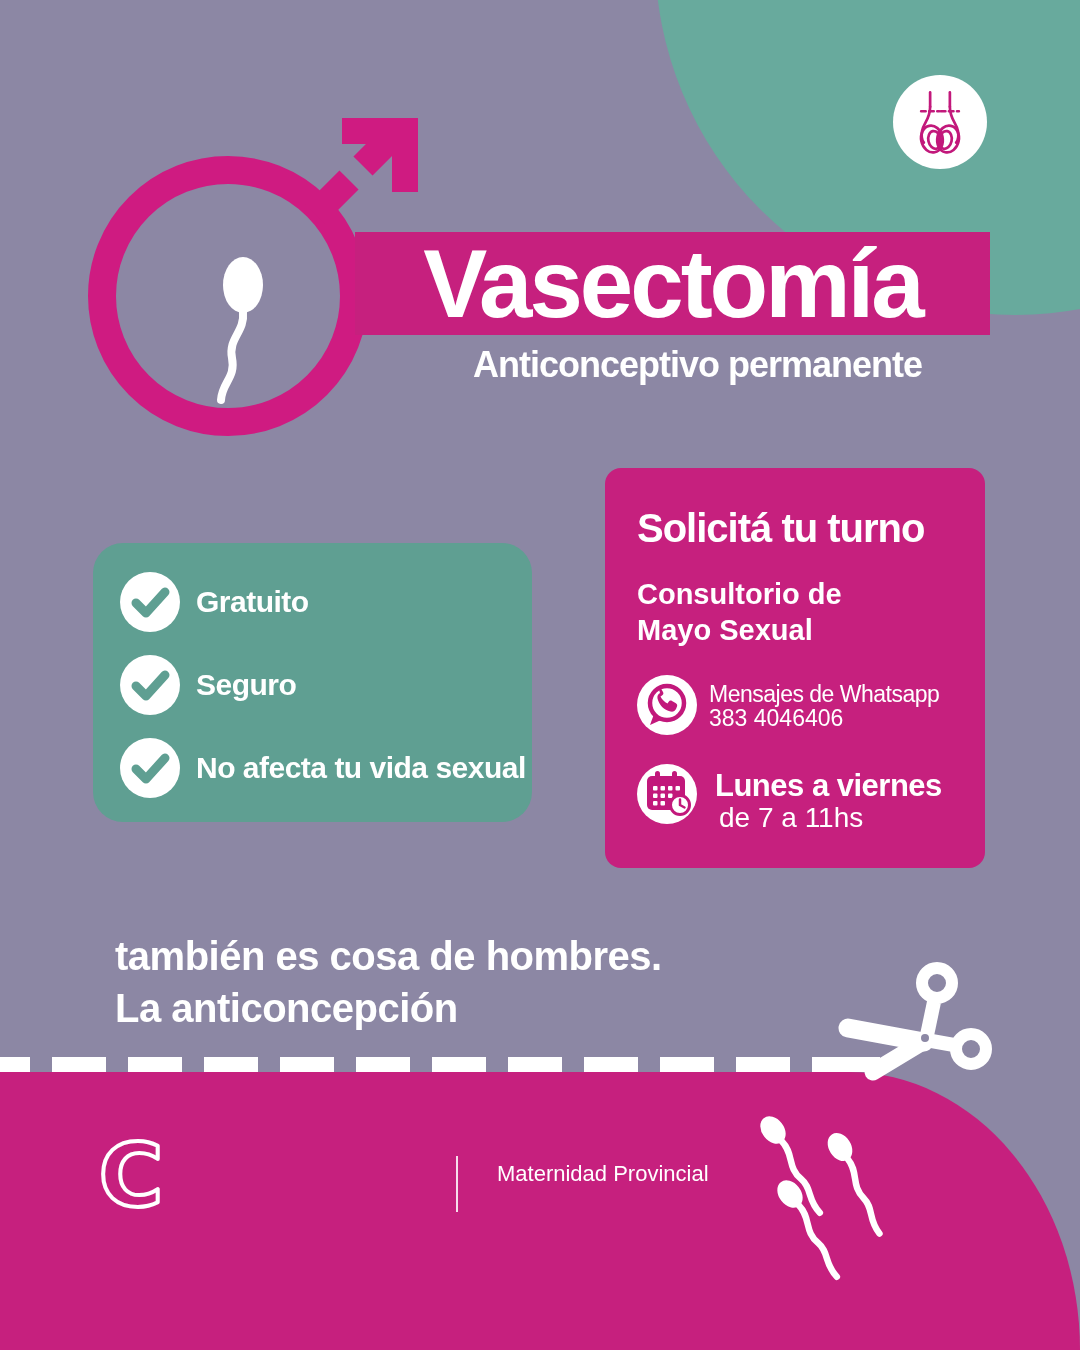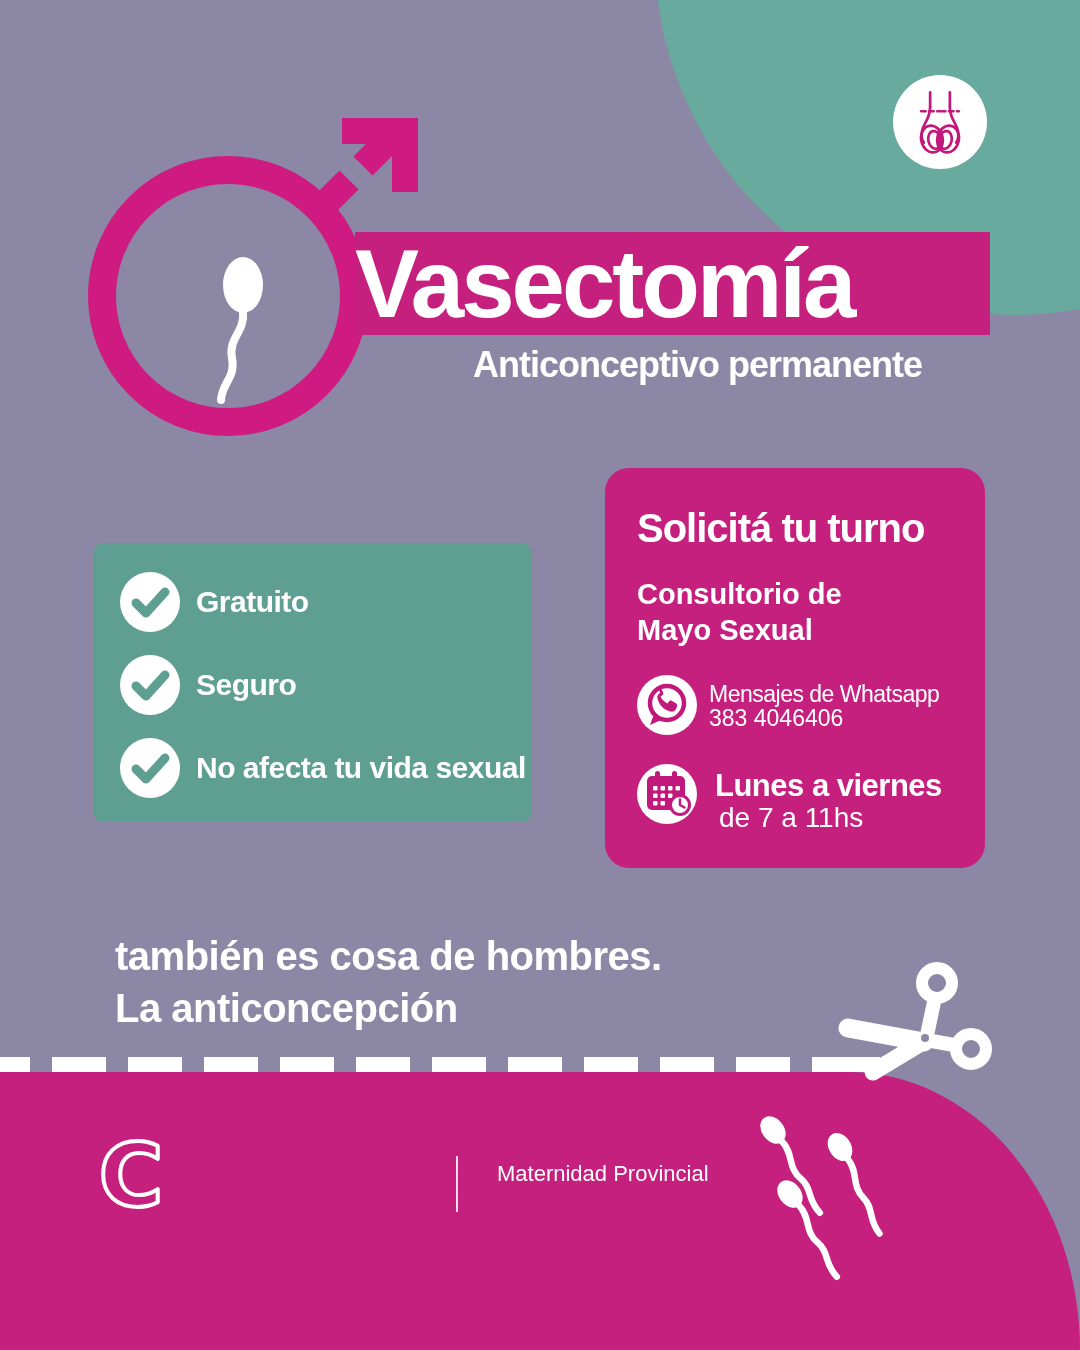--- a/index.html
+++ b/index.html
@@ -10,31 +10,31 @@
     color:#fff;
   }
   .abs{position:absolute;}
   
   .teal-blob{left:655px;top:-405px;width:720px;height:720px;border-radius:50%;background:#68AA9D;}
   
   .testicles-badge{left:893px;top:75px;width:94px;height:94px;border-radius:50%;background:#fff;
     display:flex;align-items:center;justify-content:center;}
   
   .title-banner{left:355px;top:232px;width:635px;height:103px;background:#C6207E;
-    display:flex;align-items:center;}
+    display:flex;align-items:center;justify-content:center;}
   .title-banner h1{margin:0;font-size:96px;line-height:96px;font-weight:700;letter-spacing:-3px;white-space:nowrap;}
   .subtitle{left:405px;top:344px;width:585px;text-align:center;font-size:36px;font-weight:700;letter-spacing:-1px;}
   
-  .benefits-card{left:93px;top:543px;width:439px;height:279px;background:#5F9F92;border-radius:11px;}
+  .benefits-card{left:93px;top:543px;width:439px;height:279px;background:#5F9F92;border-radius:30px;}
   .benefit{position:absolute;left:27px;height:60px;display:flex;align-items:center;}
   .benefit .check-bubble{width:60px;height:60px;border-radius:50%;background:#fff;flex:0 0 auto;
     display:flex;align-items:center;justify-content:center;}
   .benefit .lbl{margin-left:16px;font-size:30px;font-weight:700;white-space:nowrap;letter-spacing:-0.5px;}
   
-  .appt-card{left:605px;top:468px;width:380px;height:400px;background:#C6207E;border-radius:24px;}
+  .appt-card{left:605px;top:468px;width:380px;height:400px;background:#C6207E;border-radius:16px;}
   .appt-heading{position:absolute;left:32px;top:38px;font-size:40px;font-weight:700;letter-spacing:-1px;white-space:nowrap;}
   .clinic{position:absolute;left:32px;top:108px;font-size:29px;font-weight:700;line-height:36px;}
   .icon-bubble{position:absolute;width:60px;height:60px;border-radius:50%;background:#fff;
     display:flex;align-items:center;justify-content:center;}
   .wa-bubble{left:32px;top:207px;}
   .cal-bubble{left:32px;top:296px;}
   .wa-label{position:absolute;left:104px;top:213px;font-size:23px;font-weight:400;white-space:nowrap;letter-spacing:-0.5px;text-align:center;}
   .wa-number{position:absolute;left:104px;top:237px;font-size:23px;font-weight:400;white-space:nowrap;}
   .sch-days{position:absolute;left:110px;top:300px;font-size:31px;font-weight:700;white-space:nowrap;letter-spacing:-0.5px;}
   .sch-hours{position:absolute;left:114px;top:334px;font-size:28px;font-weight:400;white-space:nowrap;}

